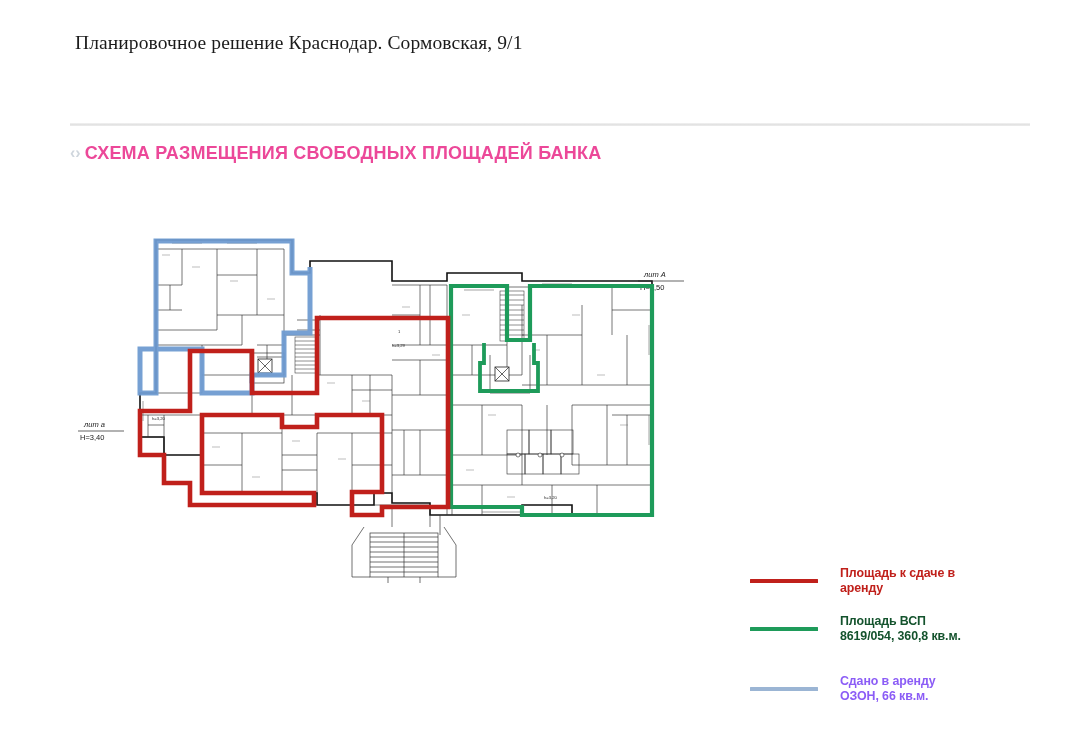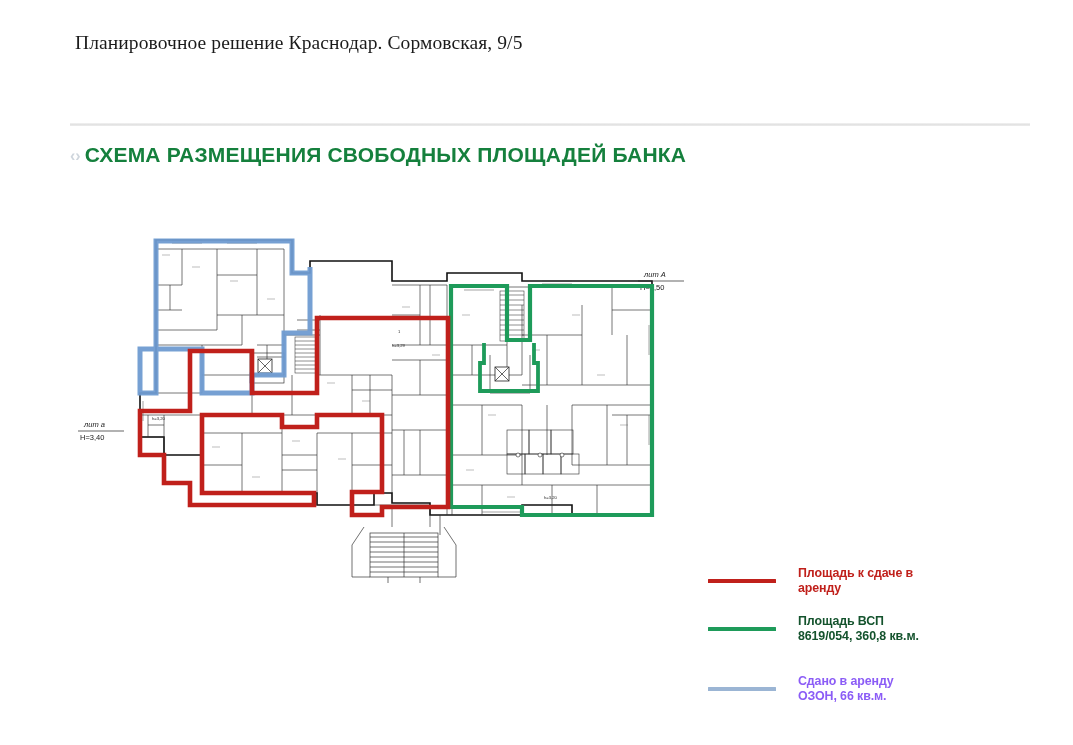--- a/index.html
+++ b/index.html
@@ -50,23 +50,23 @@
     gap: 4px;
   }
   .heading-glyph {
     font-size: 16px;
     color: #cfd6dd;
     font-weight: 700;
     transform: translateY(-1px);
   }
   .slide-heading {
     font-family: "Liberation Sans", sans-serif;
-    font-size: 21px;
+    font-size: 18px;
     font-weight: 700;
-    color: #15803d;
+    color: #ec4899;
     letter-spacing: 0.2px;
     white-space: nowrap;
   }
 
   
   .plan-area {
     position: absolute;
     left: 52px;
     top: 215px;
     width: 660px;
@@ -92,21 +92,21 @@
   }
   .room-h {
     font-family: "Liberation Sans", sans-serif;
     font-size: 4.2px;
     fill: #2a2a2a;
   }
 
   
   .legend {
     position: absolute;
-    left: 708px;
+    left: 750px;
     top: 566px;
     width: 290px;
   }
   .legend-row {
     display: flex;
     align-items: flex-start;
     margin-bottom: 14px;
   }
   .legend-swatch {
     flex: 0 0 auto;
@@ -130,21 +130,21 @@
   .legend-row.red   .legend-text { color: #c0201b; }
   .legend-row.green .legend-text { color: #14532d; }
   .legend-row.blue  .legend-text { color: #8b5cf6; }
 
   .legend-row.r1 { margin-bottom: 18px; }
   .legend-row.r2 { margin-bottom: 30px; }
 </style>
 </head>
 <body>
 
-<div class="doc-title">Планировочное решение Краснодар. Сормовская, 9/5</div>
+<div class="doc-title">Планировочное решение Краснодар. Сормовская, 9/1</div>
 
 <div class="slide-divider"></div>
 
 <div class="slide-heading-wrap">
   <span class="heading-glyph">‹›</span>
   <span class="slide-heading">СХЕМА РАЗМЕЩЕНИЯ СВОБОДНЫХ ПЛОЩАДЕЙ БАНКА</span>
 </div>
 
 <div class="plan-area">
 <svg width="660" height="380" viewBox="0 0 660 380" xmlns="http://www.w3.org/2000/svg">

